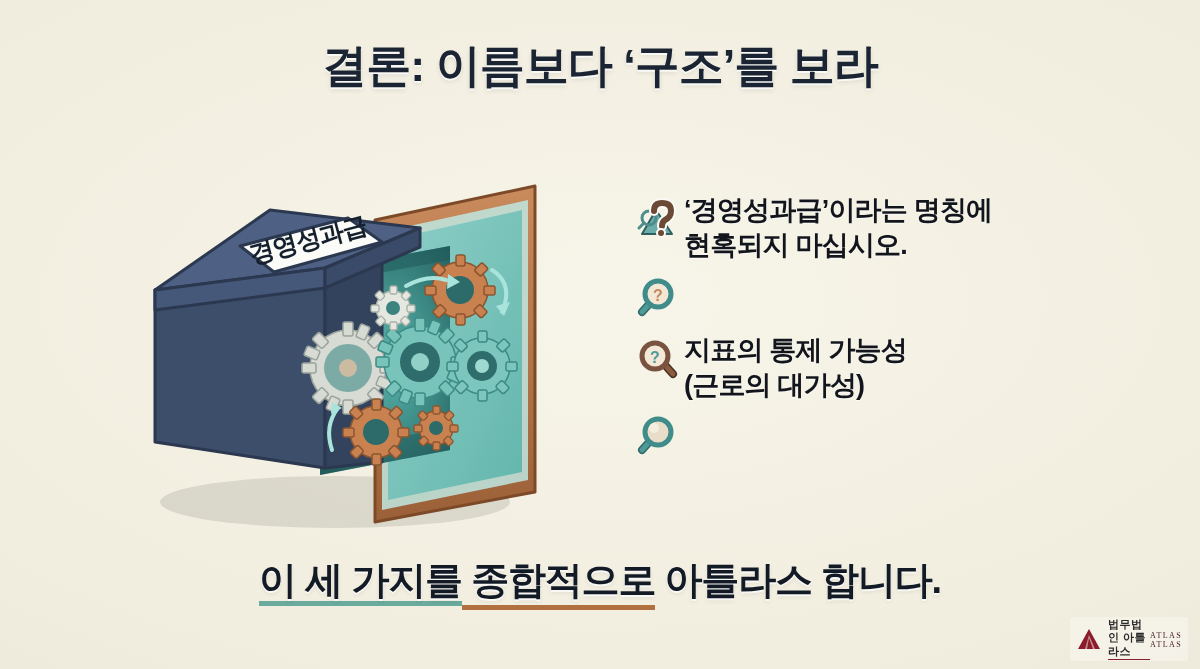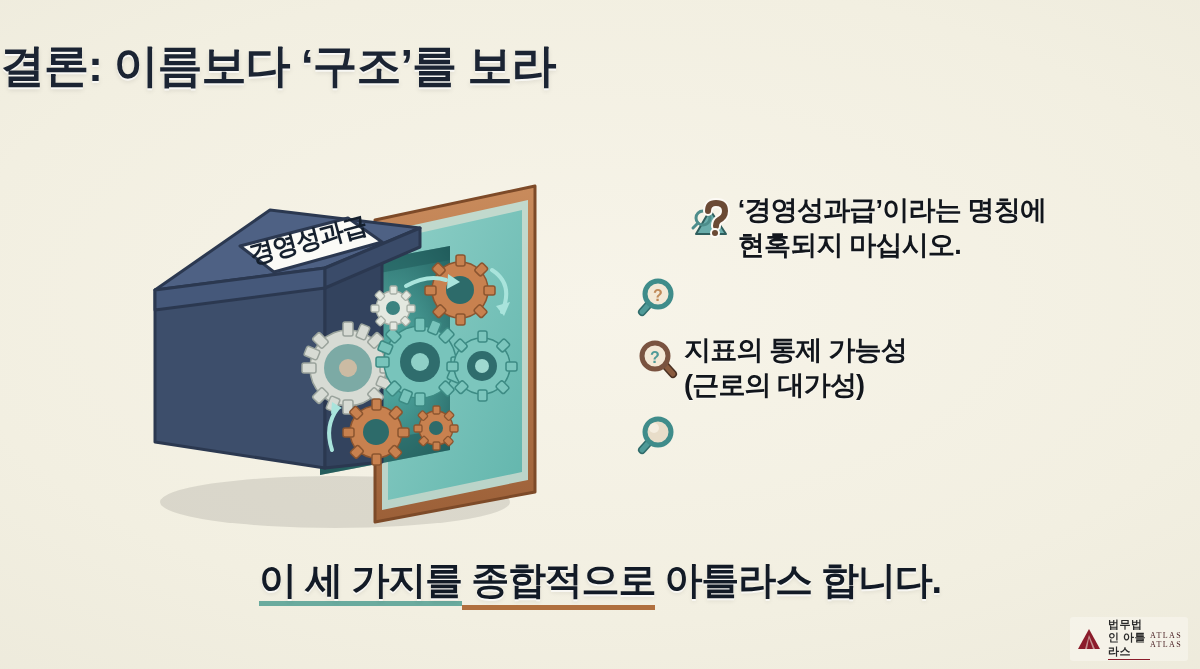--- a/index.html
+++ b/index.html
@@ -24,20 +24,21 @@
     background:
       radial-gradient(ellipse 90% 80% at 50% 45%, #f7f4e9 0%, #f2efe1 60%, #ece9da 100%);
   }
 
   
   .title {
     position: absolute;
     top: 36px;
     left: 0;
     width: 1200px;
+    text-align: center;
     font-size: 45px;
     font-weight: 800;
     letter-spacing: -1px;
     color: #1b2433;
     text-shadow: 0 2px 0 rgba(255,255,255,0.75), 0 3px 5px rgba(0,0,0,0.10);
     white-space: nowrap;
   }
 
   
   .illustration {
@@ -74,21 +75,21 @@
   .bullet .btext {
     font-size: 27px;
     font-weight: 800;
     line-height: 1.28;
     color: #12161c;
     letter-spacing: -0.8px;
     padding-top: 3px;
     text-shadow: 0 1px 0 rgba(255,255,255,0.6);
     white-space: pre-line;
   }
-  .bullet.b1 { margin-bottom: 6px; justify-content: center; }
+  .bullet.b1 { margin-bottom: 6px; }
   .bullet.b2 { margin-bottom: 6px; }
   .bullet.b3 { margin-bottom: 4px; }
 
   
   .caption {
     position: absolute;
     left: 0;
     top: 555px;
     width: 1200px;
     text-align: center;

